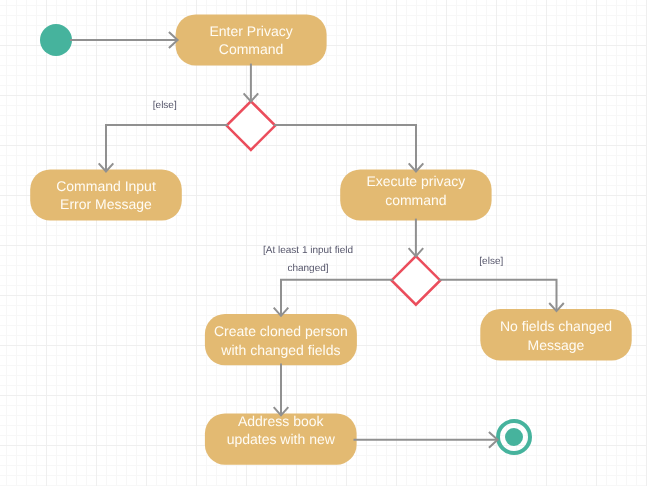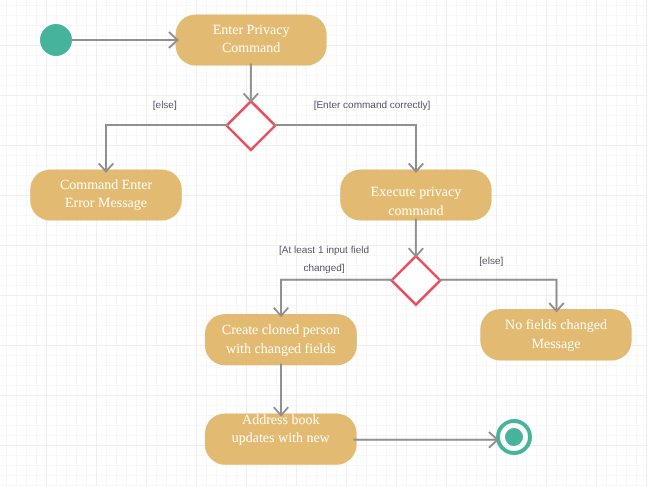--- a/index.html
+++ b/index.html
@@ -18,21 +18,21 @@
       linear-gradient(to bottom, #efefef 1px, transparent 1px),
       linear-gradient(to right, #f7f7f7 1px, transparent 1px),
       linear-gradient(to bottom, #f7f7f7 1px, transparent 1px);
     background-size: 50px 50px, 50px 50px, 10px 10px, 10px 10px;
     background-position: 46px 45px, 46px 45px, 6px 5px, 6px 5px;
   }
   svg.layer { position:absolute; left:0; top:0; width:647px; height:486px; }
   .label-clip { position:absolute; overflow:hidden; }
   .node-label {
     position:absolute; opacity:0.999; will-change:opacity; color:#fffcf5; font-size:14px; line-height:18.6px;
-    text-align:center; white-space:pre; pointer-events:none;font-family:Liberation Serif, serif;
+    text-align:center; white-space:pre; pointer-events:none;
   }
   .edge-label {
     position:absolute; opacity:0.999; will-change:opacity; color:#55556a; font-size:10px; line-height:18.1px;
     text-align:center; white-space:pre;
   }
 </style>
 </head>
 <body>
 
 <div id="canvas">
@@ -80,26 +80,25 @@
 
       <path d="M281 363.5 V415.3"></path>
       <path d="M273.7 407.2 L281 415.3 L288.3 407.2"></path>
 
       <path d="M353.5 439.8 H497.6"></path>
       <path d="M488.9 431.9 L497.6 439.8 L488.9 447.7"></path>
     </g>
   </svg>
 
   <div class="node-label" style="left:151.1px; top:21.85px; width:200px;"><span>Enter Privacy</span><br><span>Command</span></div>
-  <div class="node-label" style="left:6px; top:176.85px; width:200px;"><span>Command Enter</span><br><span>Error Message</span></div>
-  <div class="node-label" style="left:315.9px; top:184px; width:200px;"><span>Execute privacy</span><br><span>command</span></div>
+  <div class="node-label" style="left:6px; top:176.85px; width:200px;"><span>Command Input</span><br><span>Error Message</span></div>
+  <div class="node-label" style="left:315.9px; top:172px; width:200px;"><span>Execute privacy</span><br><span>command</span></div>
   <div class="node-label" style="left:180.9px; top:321.95px; width:200px;"><span>Create cloned person</span><br><span>with changed fields</span></div>
   <div class="node-label" style="left:456px; top:317.4px; width:200px;"><span>No fields changed</span><br><span>Message</span></div>
   <div class="label-clip" style="left:204.9px; top:413.4px; width:151.7px; height:56px;">
     <div class="node-label" style="left:-24.15px; top:-1.65px; width:200px;"><span>Address book</span><br><span>updates with new</span><br></div>
   </div>
 
   <div class="edge-label" style="left:94.75px; top:96.8px; width:140px;">[else]</div>
-  <div class="edge-label" style="left:272px; top:96.75px; width:200px;">[Enter command correctly]</div>
-  <div class="edge-label" style="left:224px; top:241.85px; width:200px;"><span>[At least 1 input field</span><br><span>changed]</span></div>
+  <div class="edge-label" style="left:208px; top:241.85px; width:200px;"><span>[At least 1 input field</span><br><span>changed]</span></div>
   <div class="edge-label" style="left:421.3px; top:253.05px; width:140px;">[else]</div>
 
 </div>
 
 </body></html>

